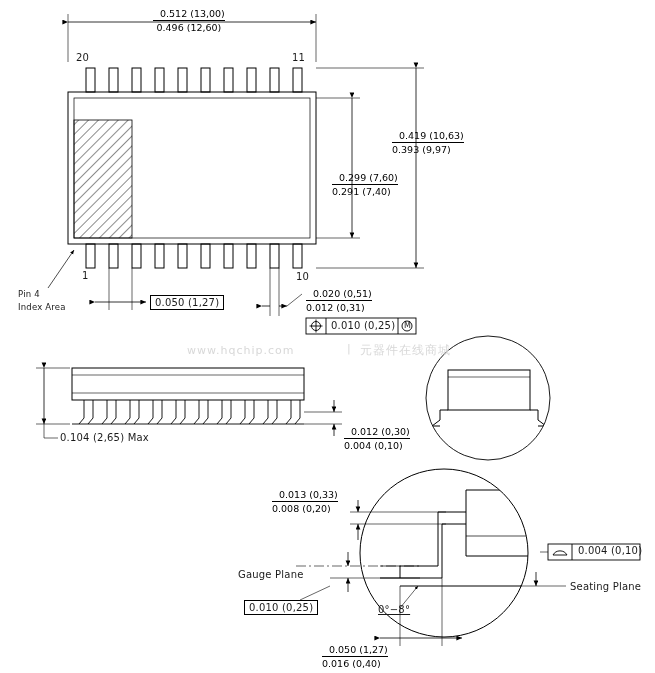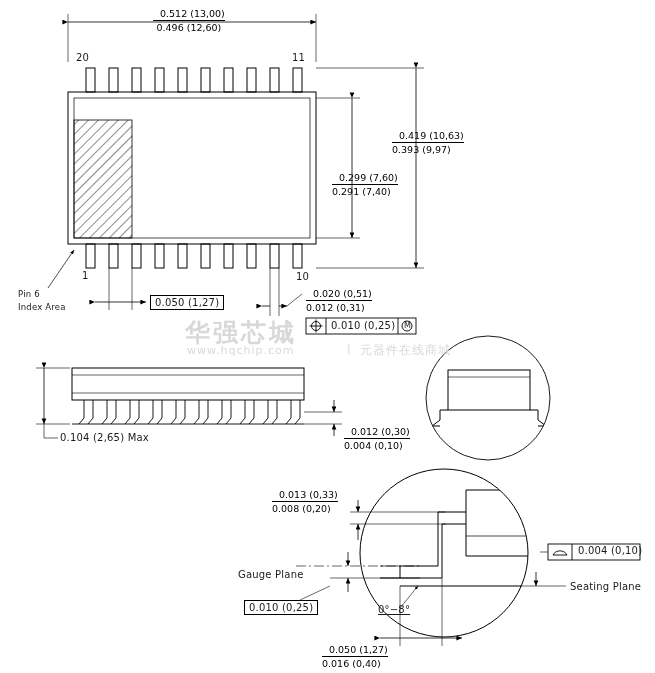--- a/index.html
+++ b/index.html
@@ -218,21 +218,21 @@
   <div class="stack" style="left:153px;top:8px;text-align:center;">
     <div class="top">0.512 (13,00)</div>
     <div class="bot">0.496 (12,60)</div>
   </div>
 
   <div class="lbl" style="left:76px;top:52px;">20</div>
   <div class="lbl" style="left:292px;top:52px;">11</div>
   <div class="lbl" style="left:82px;top:270px;">1</div>
   <div class="lbl" style="left:296px;top:254px;margin-top:17px;">10</div>
 
-  <div class="lbl small" style="left:18px;top:289px;">Pin 6</div>
+  <div class="lbl small" style="left:18px;top:289px;">Pin 4</div>
   <div class="lbl small" style="left:18px;top:302px;">Index Area</div>
 
   <div class="stack" style="left:332px;top:172px;">
     <div class="top">0.299 (7,60)</div>
     <div class="bot">0.291 (7,40)</div>
   </div>
 
   <div class="stack" style="left:392px;top:130px;">
     <div class="top">0.419 (10,63)</div>
     <div class="bot">0.393 (9,97)</div>
@@ -268,19 +268,18 @@
   <div class="lbl" style="left:570px;top:581px;">Seating Plane</div>
 
   <div class="lbl" style="left:578px;top:545px;">0.004 (0,10)</div>
 
   <div class="stack" style="left:322px;top:644px;">
     <div class="top">0.050 (1,27)</div>
     <div class="bot">0.016 (0,40)</div>
   </div>
 
   <div class="wm">
-    <div class="cn">华强芯城</div>
     <div class="url">www.hqchip.com</div>
     <div class="sep">|</div>
     <div class="cn2">元器件在线商城</div>
   </div>
 
 </div>
 
 </body></html>

